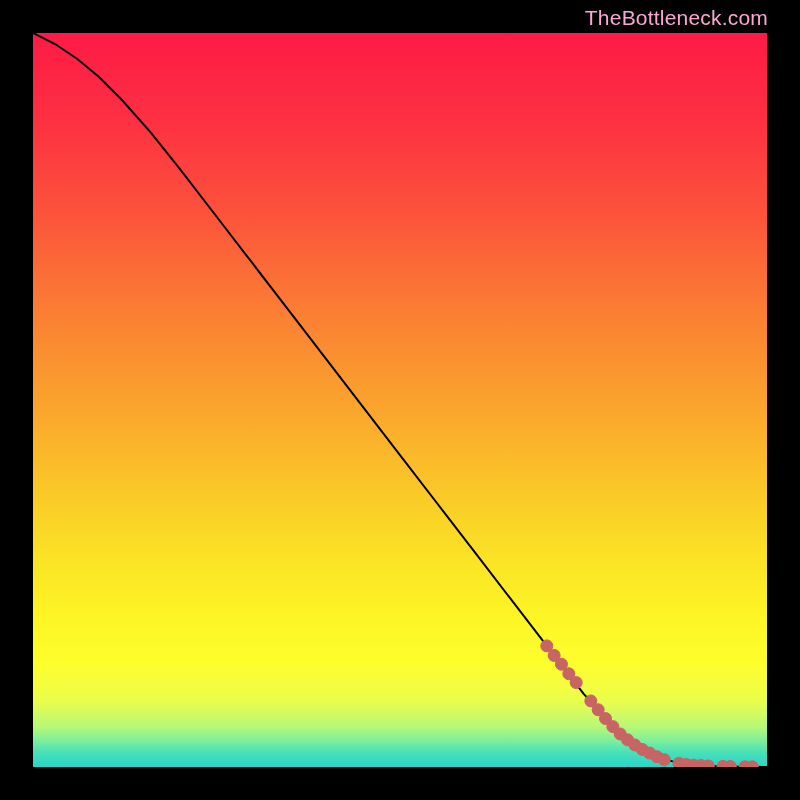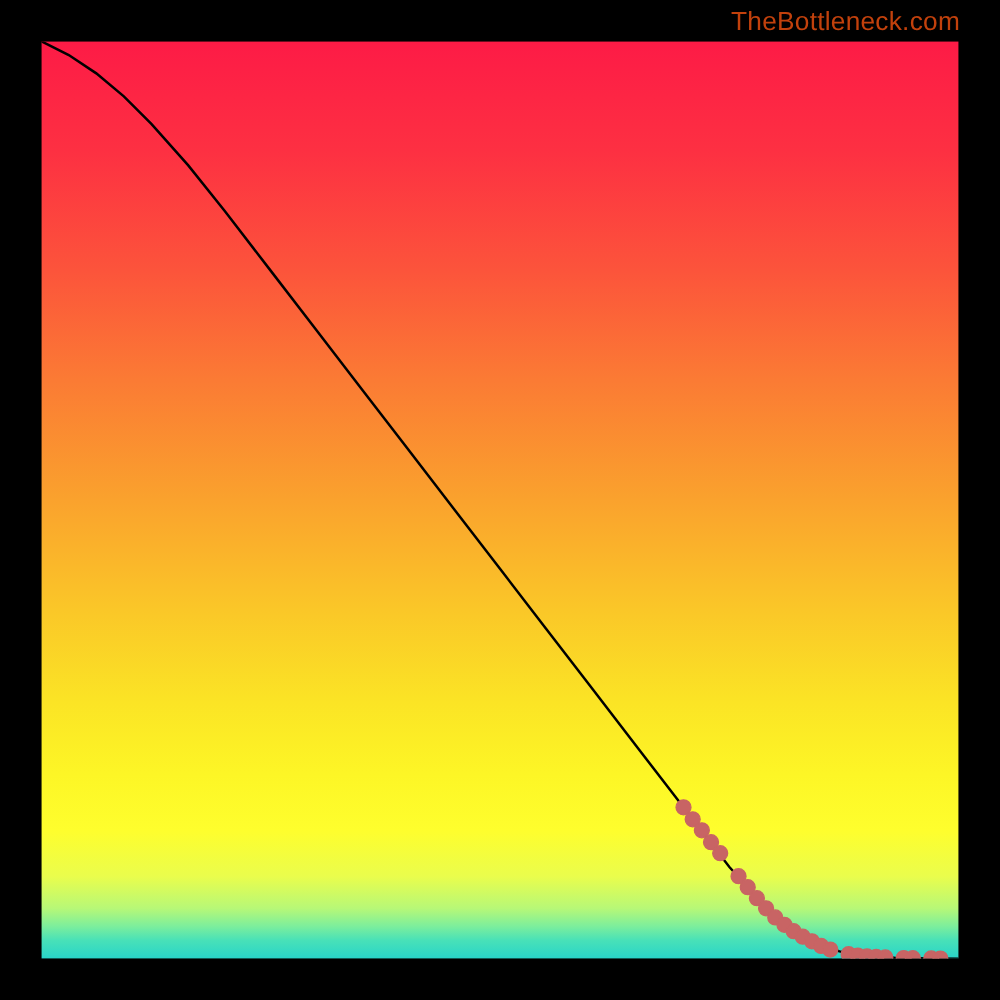--- a/index.html
+++ b/index.html
@@ -38,21 +38,21 @@
     position: absolute;
     left: 0;
     top: 0;
     width: 734px;
     height: 734px;
   }
   .watermark {
     position: absolute;
     top: 6px;
     right: 32px;
-    color: #c2410c;
+    color: #f9a8d4;
     font-size: 21px;
     letter-spacing: 0.2px;
     font-weight: 400;
   }
 </style>
 </head>
 <body>
 
 <div class="frame">
 

